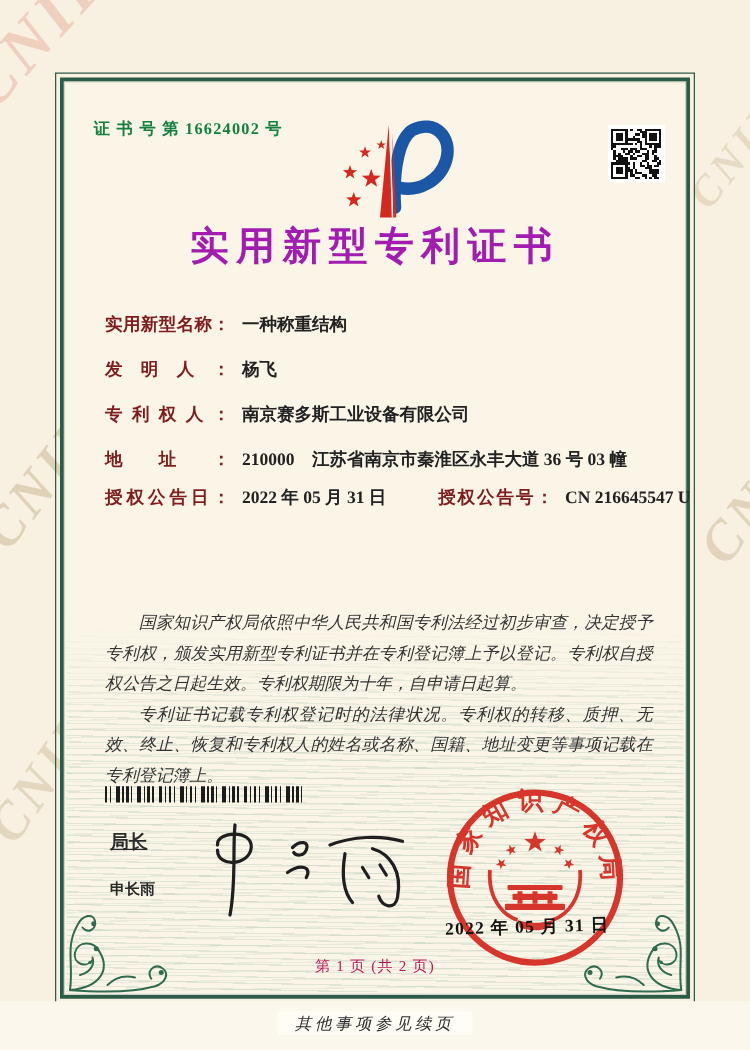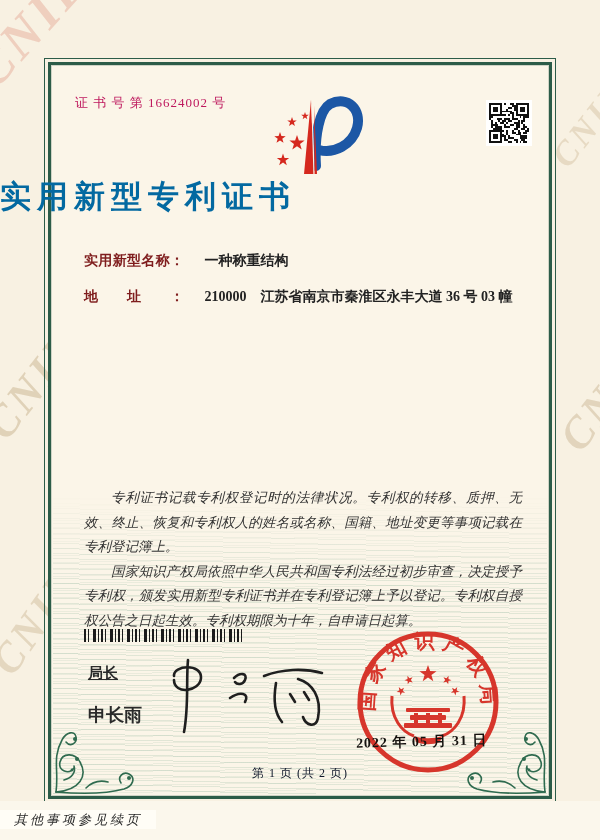--- a/index.html
+++ b/index.html
@@ -36,68 +36,68 @@
     background:
       repeating-linear-gradient(1.2deg, rgba(122,168,142,.20) 0 1px, transparent 1px 5px),
       repeating-linear-gradient(-0.8deg, rgba(122,168,142,.12) 0 1px, transparent 1px 7px);
     -webkit-mask-image:linear-gradient(to bottom, transparent 0, #000 90px);
     mask-image:linear-gradient(to bottom, transparent 0, #000 90px);
   }
   .flourish{position:absolute;z-index:4;}
   .flourish.bl{left:50px;top:700px;}
   .flourish.br{left:455px;top:700px;transform:scaleX(-1);}
   
-  .cert-no{position:absolute;left:75px;top:94px;font-size:13px;letter-spacing:1px;font-weight:400;color:#be185d;z-index:5;}
+  .cert-no{position:absolute;left:75px;top:94px;font-size:13px;letter-spacing:1px;font-weight:700;color:#15803d;z-index:5;}
   .qr{position:absolute;left:486px;top:100px;width:46px;height:46px;z-index:5;}
   .logo{position:absolute;left:250px;top:96px;z-index:5;}
   .title{
-    position:absolute;left:0;width:100%;top:176px;
-    font-size:31px;font-weight:700;letter-spacing:6px;color:#0369a1;z-index:5;
+    position:absolute;left:0;width:100%;top:176px;text-align:center;
+    font-size:31px;font-weight:700;letter-spacing:6px;color:#a21caf;z-index:5;
   }
   
   .fields{position:absolute;left:84px;top:250px;width:446px;font-size:14px;z-index:5;}
   .frow{margin-bottom:14px;line-height:22px;white-space:nowrap;}
   .frow.tight{margin-bottom:8px;}
   .flabel{
     display:inline-block;width:100px;font-weight:700;color:#7f1d1d;
     text-align:justify;text-align-last:justify;vertical-align:top;
   }
   .flabel.w2{width:92px;}
-  .fvalue{font-weight:600;color:#222;margin-left:17px;}
+  .fvalue{font-weight:600;color:#222;margin-left:6px;}
   .pair2{margin-left:38px;}
   
   .body-text{
     position:absolute;left:84px;top:486px;width:438px;z-index:5;
     font-size:13.5px;line-height:1.82;color:#333;font-style:italic;
     text-align:justify;
   }
   .body-text p{margin:0;text-indent:2em;}
   
   .barcode{
     position:absolute;left:84px;top:629px;width:158px;height:13px;z-index:5;
     background:repeating-linear-gradient(90deg,
       #1b1b1b 0 2px, transparent 2px 4px,
       #1b1b1b 4px 5px, transparent 5px 9px,
       #1b1b1b 9px 12px, transparent 12px 14px,
       #1b1b1b 14px 15px, transparent 15px 17px);
   }
   
   .signer-title{position:absolute;left:88px;top:664px;font-size:15px;font-weight:700;z-index:5;font-family:"Liberation Sans",sans-serif;text-decoration:underline;}
-  .signer-name{position:absolute;left:88px;top:703px;font-size:18px;font-weight:700;z-index:5;font-family:Liberation Sans, sans-serif;}
+  .signer-name{position:absolute;left:88px;top:703px;font-size:12px;font-weight:700;z-index:5;font-family:Liberation Sans, sans-serif;}
   .signature{position:absolute;left:152px;top:652px;z-index:6;}
   .seal{position:absolute;left:352px;top:626px;z-index:6;opacity:.93;}
   .seal-date{
     position:absolute;left:356px;top:733px;z-index:7;font-size:14px;font-weight:600;
     letter-spacing:1px;color:#15120f;transform:rotate(-1.5deg);
   }
-  .page-info{position:absolute;left:0;width:100%;top:765px;text-align:center;font-size:12px;color:#0f172a;z-index:5;letter-spacing:1px;}
+  .page-info{position:absolute;left:0;width:100%;top:765px;text-align:center;font-size:12px;color:#be185d;z-index:5;letter-spacing:1px;}
   
   .bottom-strip{position:absolute;left:0;right:0;top:801px;bottom:0;background:#fbf7ec;z-index:3;}
   .footer-note{
-    position:absolute;left:0;width:100%;top:810px;z-index:5;
+    position:absolute;left:0;width:100%;top:810px;text-align:center;z-index:5;
   }
   .footer-note span{
     background:#fffdf6;padding:2px 14px;font-size:13px;font-style:italic;
     letter-spacing:3px;color:#2b2b2b;
   }
 </style>
 </head>
 <body>
 
 <div class="page">
@@ -401,29 +401,45 @@
     </g>
   </svg>
 
   <div class="title">实用新型专利证书</div>
 
   <div class="fields">
     <div class="frow">
       <span class="flabel">实用新型名称：</span>
       <span class="fvalue">一种称重结构</span>
     </div>
+    <div class="frow">
+      <span class="flabel">发明人：</span>
+      <span class="fvalue">杨飞</span>
+    </div>
+    <div class="frow">
+      <span class="flabel">专利权人：</span>
+      <span class="fvalue">南京赛多斯工业设备有限公司</span>
+    </div>
     <div class="frow tight">
       <span class="flabel">地址：</span>
       <span class="fvalue">210000　江苏省南京市秦淮区永丰大道 36 号 03 幢</span>
     </div>
+    <div class="frow">
+      <span class="flabel">授权公告日：</span>
+      <span class="fvalue">2022 年 05 月 31 日</span>
+      <span class="pair2">
+        <span class="flabel w2">授权公告号：</span>
+        <span class="fvalue">CN 216645547 U</span>
+      </span>
+    </div>
   </div>
 
   <div class="body-text">
+    <p>国家知识产权局依照中华人民共和国专利法经过初步审查，决定授予专利权，颁发实用新型专利证书并在专利登记簿上予以登记。专利权自授权公告之日起生效。专利权期限为十年，自申请日起算。</p>
     <p>专利证书记载专利权登记时的法律状况。专利权的转移、质押、无效、终止、恢复和专利权人的姓名或名称、国籍、地址变更等事项记载在专利登记簿上。</p>
-    <p>国家知识产权局依照中华人民共和国专利法经过初步审查，决定授予专利权，颁发实用新型专利证书并在专利登记簿上予以登记。专利权自授权公告之日起生效。专利权期限为十年，自申请日起算。</p>
   </div>
 
   <div class="barcode"></div>
 
   <div class="signer-title">局长</div>
   <div class="signer-name">申长雨</div>
 
   <svg class="signature" width="195" height="88" viewBox="0 0 195 88">
     <g stroke="#1f1f1f" stroke-width="2.6" fill="none" stroke-linecap="round" stroke-linejoin="round">
       <path d="M36,8 C34,28 37,54 32,80"></path>

